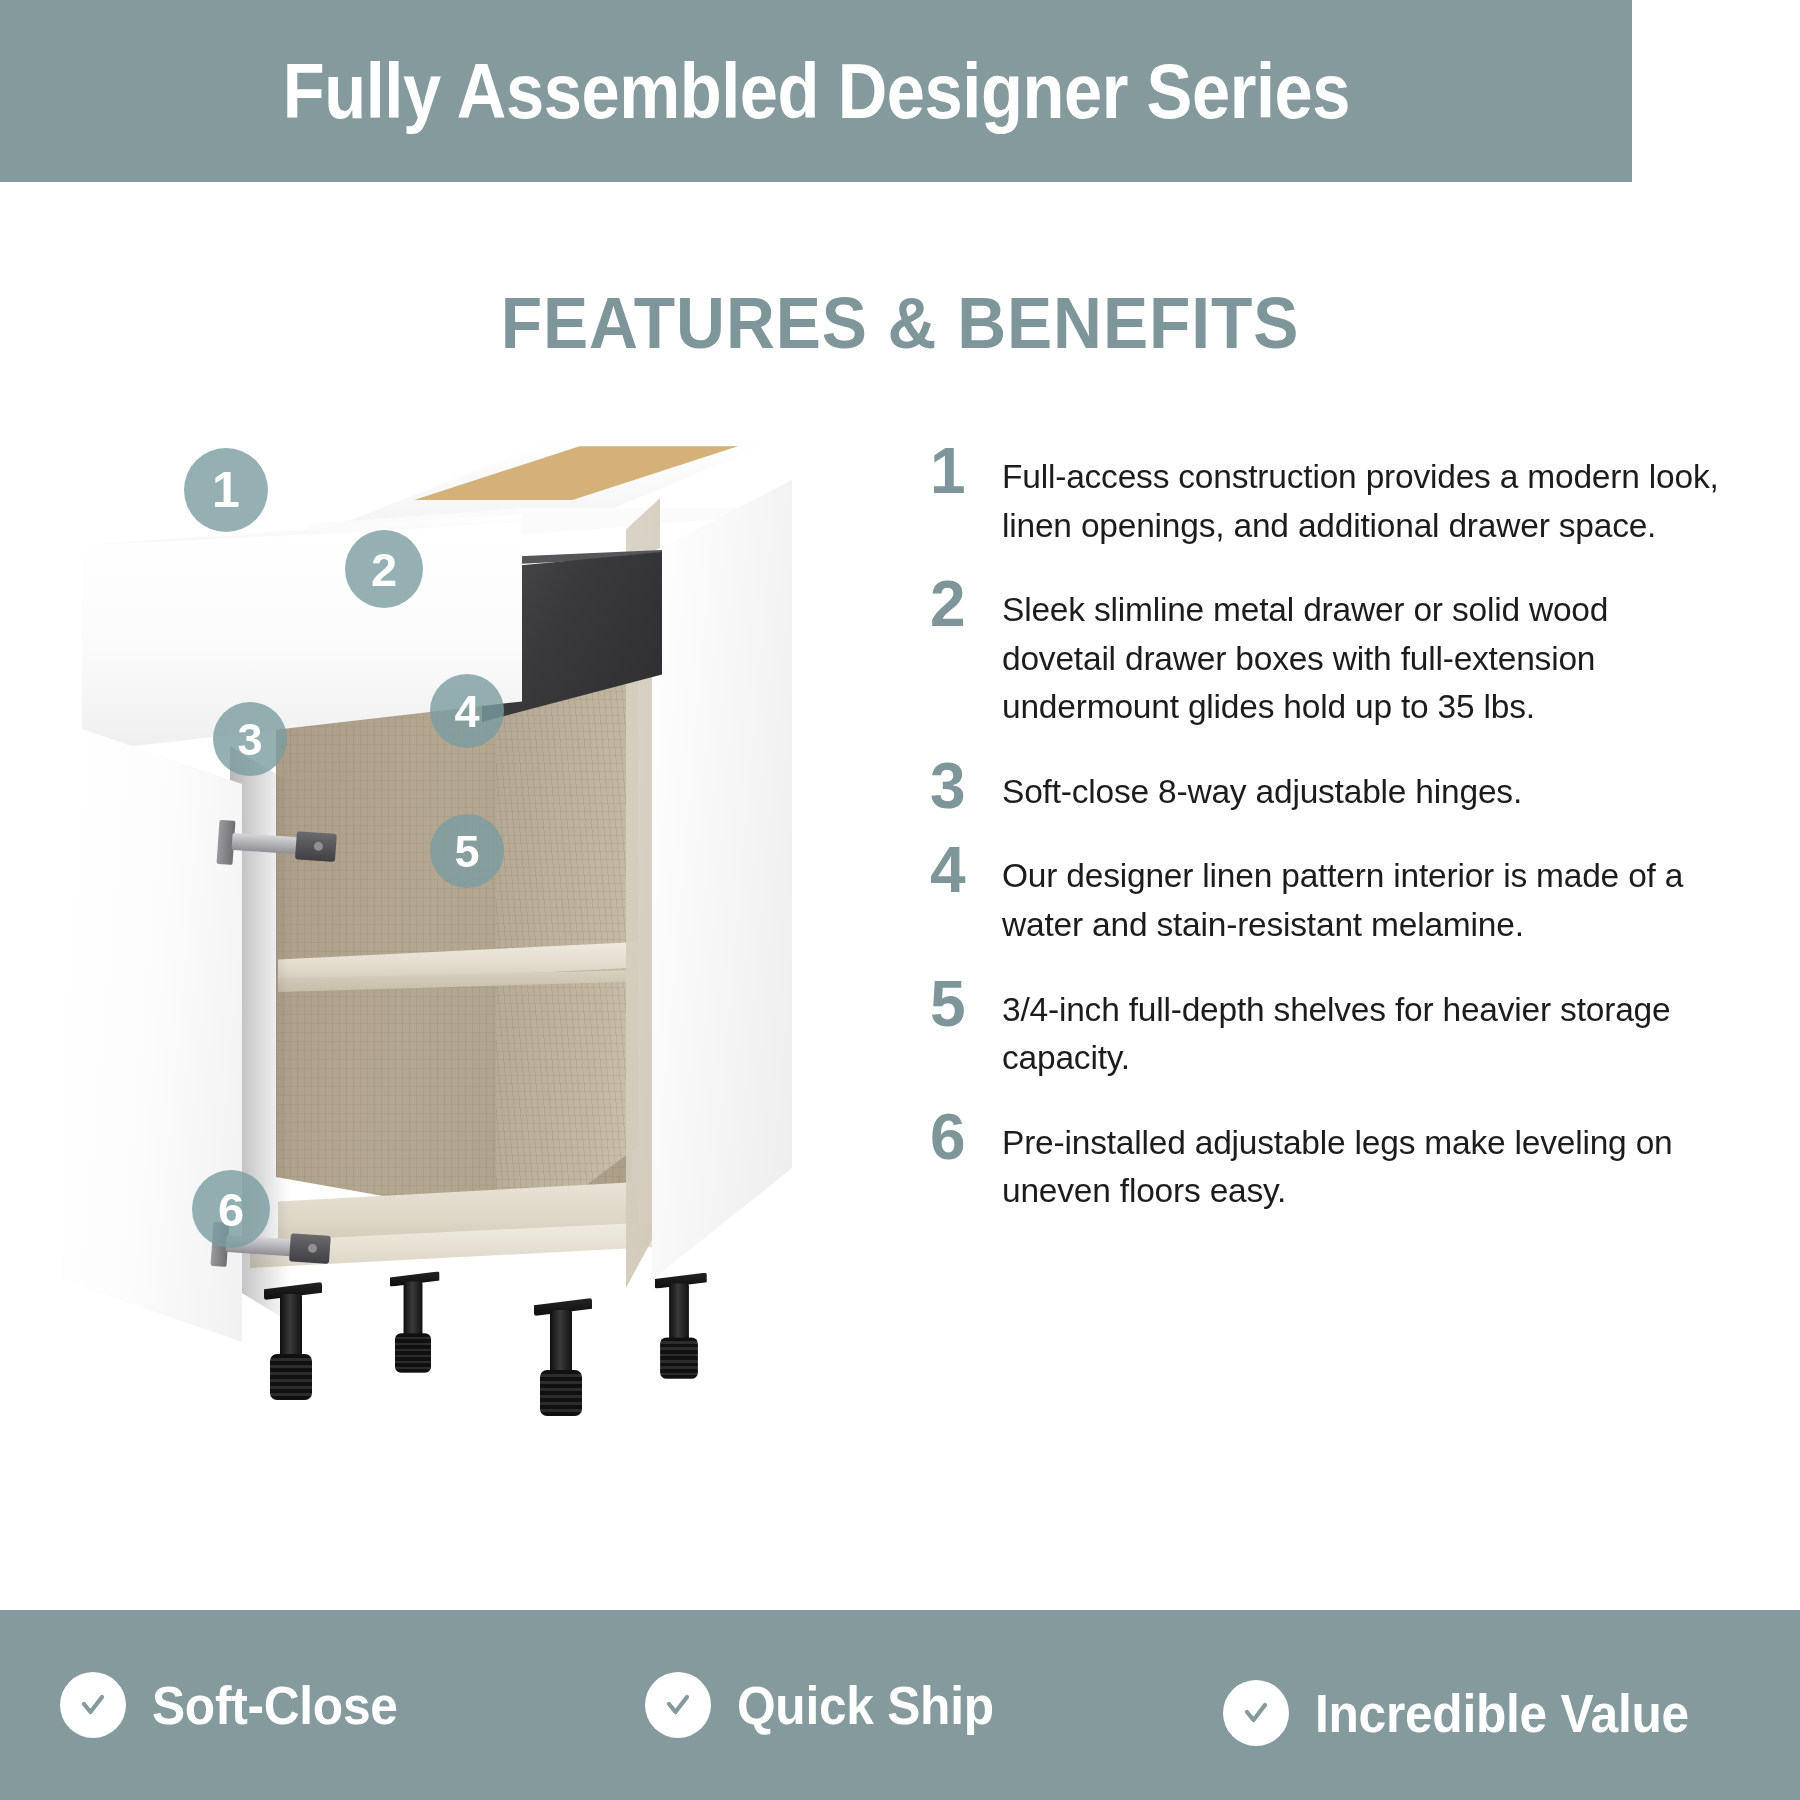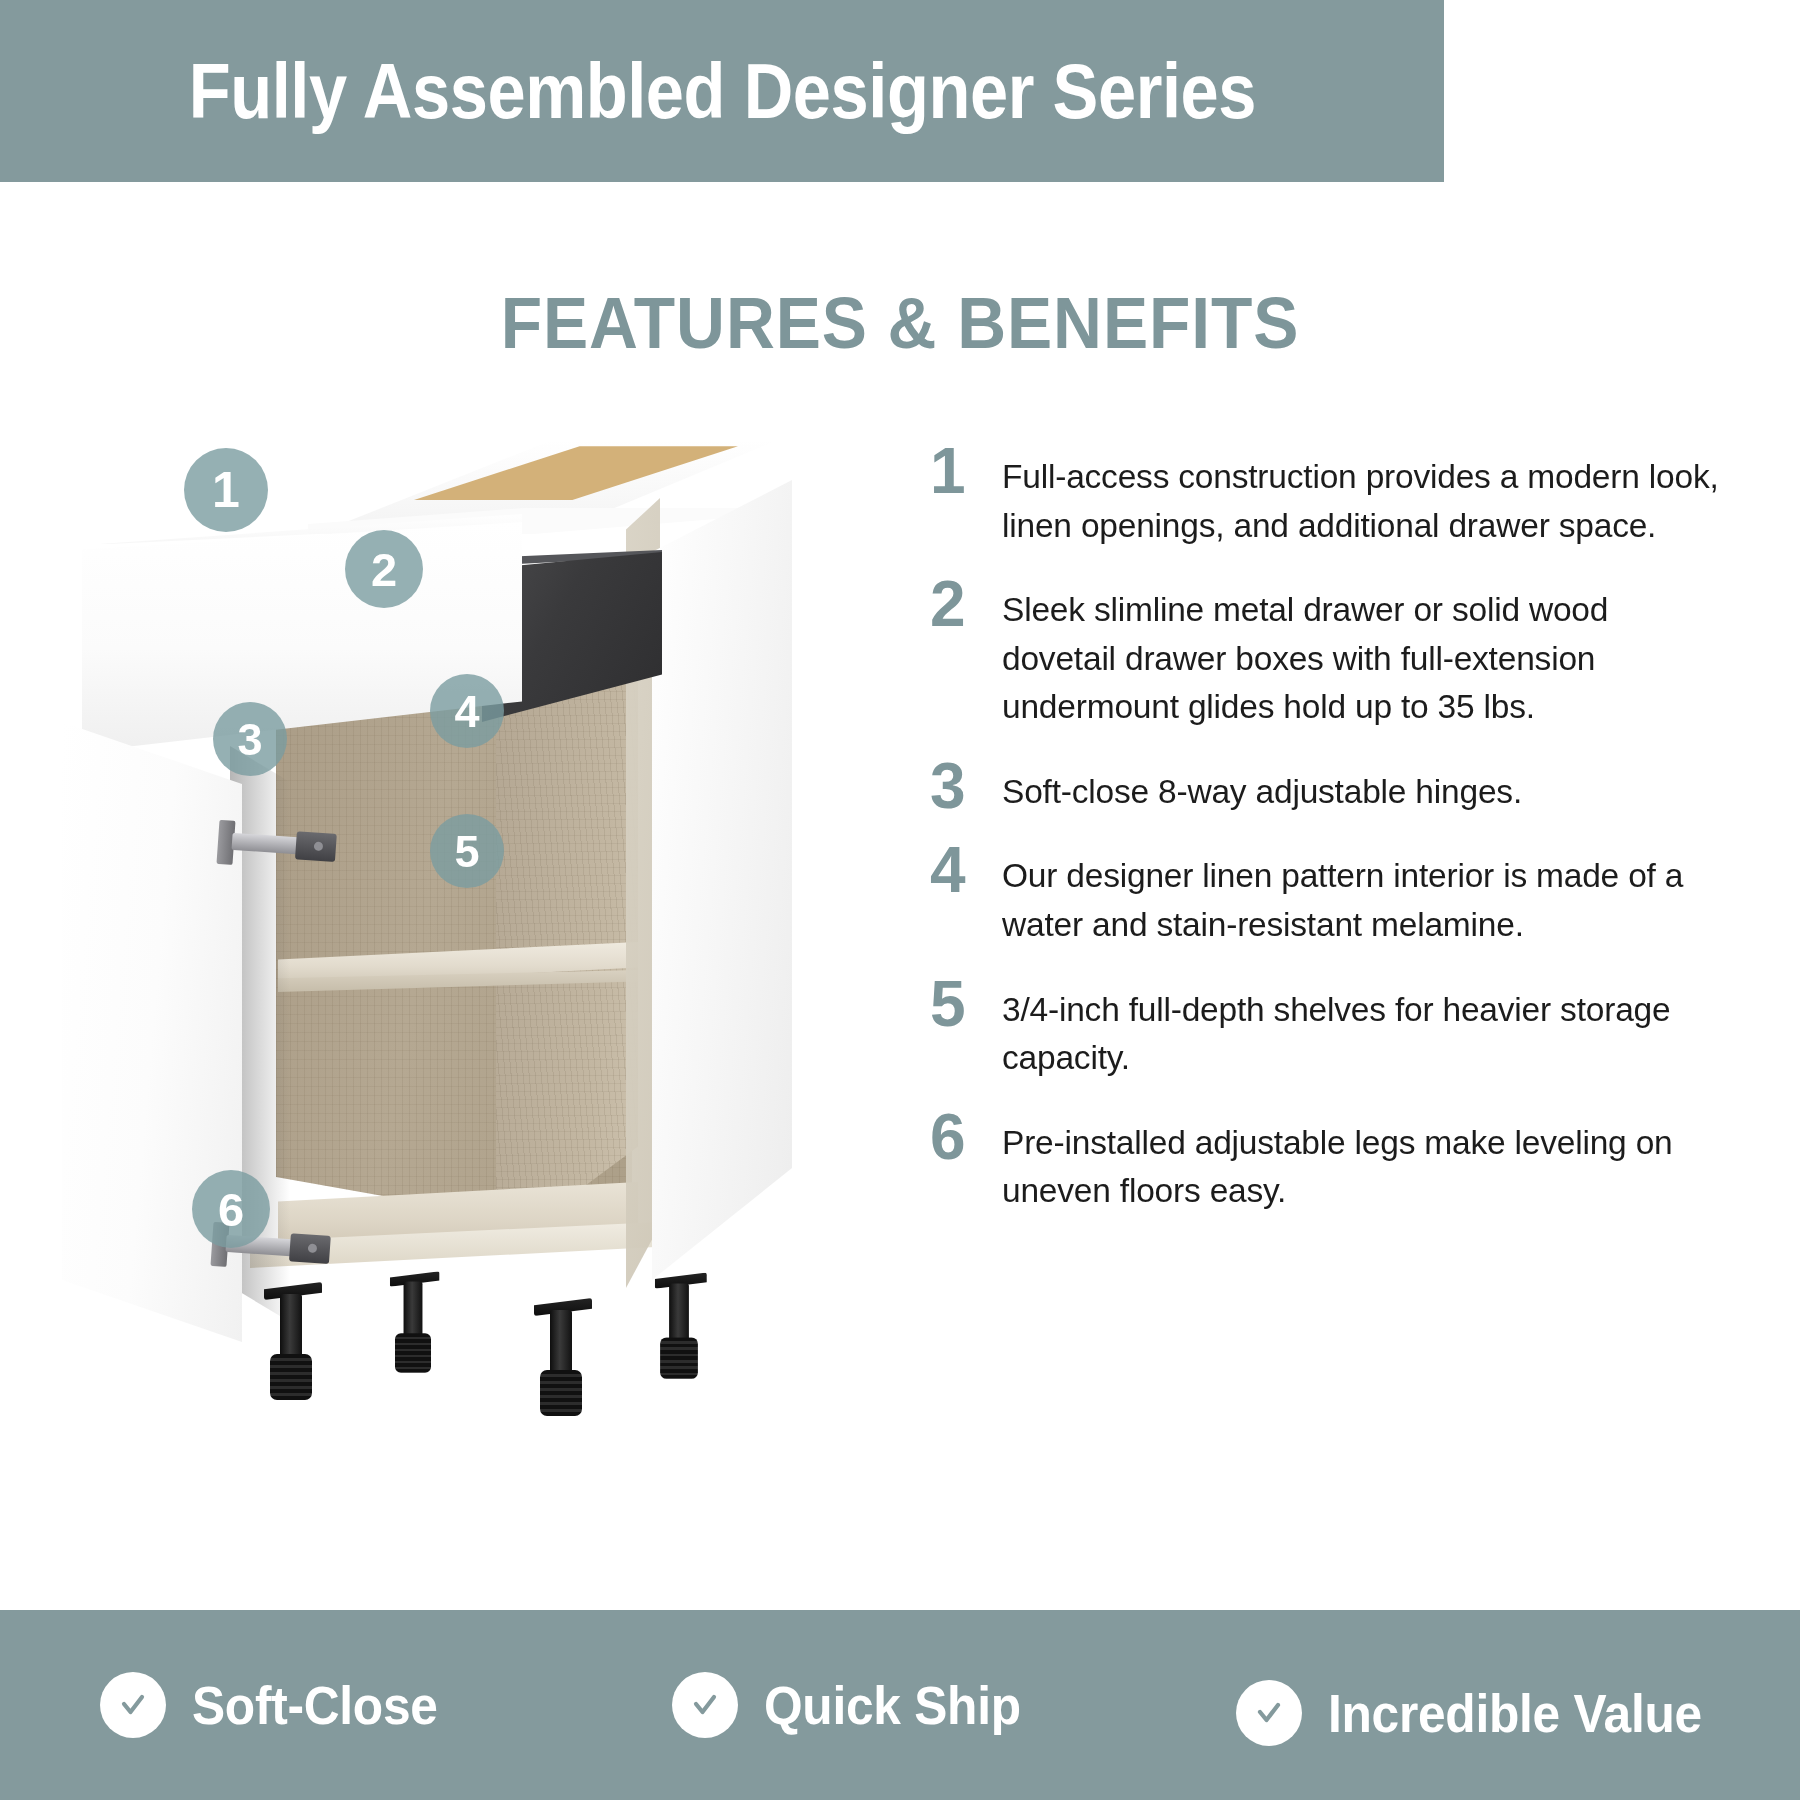--- a/index.html
+++ b/index.html
@@ -6,21 +6,21 @@
   body{
     width:1800px;height:1800px;
     background:#ffffff;
     font-family:"Liberation Sans", sans-serif;
     overflow:hidden;
     position:relative;
   }
 
   
   .header{
-    position:absolute;left:0;top:0;width:1444px;height:182px;
+    position:absolute;left:0;top:0;width:1632px;height:182px;
     background:#849a9d;
     display:flex;align-items:center;justify-content:center;
   }
   .header-title{
     color:#ffffff;
     font-family:"Liberation Sans Narrow","Liberation Sans",sans-serif;
     font-size:78px;font-weight:bold;
     letter-spacing:-0.5px;
     transform:scaleX(0.88);
     transform-origin:center center;
@@ -250,21 +250,21 @@
   }
 
   
   .footer{
     position:absolute;left:0;top:1610px;width:1800px;height:190px;
     background:#849a9d;
     display:flex;align-items:center;
   }
   .foot-item{
     flex:1;display:flex;align-items:center;justify-content:flex-start;
-    padding-left:100px;
+    padding-left:60px;
   }
   .foot-item.c2{padding-left:8px;text-align:right;}
   .foot-item.c3{padding-left:0px;margin-top:16px;}
   .check-circle{
     width:66px;height:66px;border-radius:50%;
     background:#ffffff;
     display:flex;align-items:center;justify-content:center;
     margin-right:26px;flex:0 0 66px;
   }
   .check-circle svg{display:block;}

